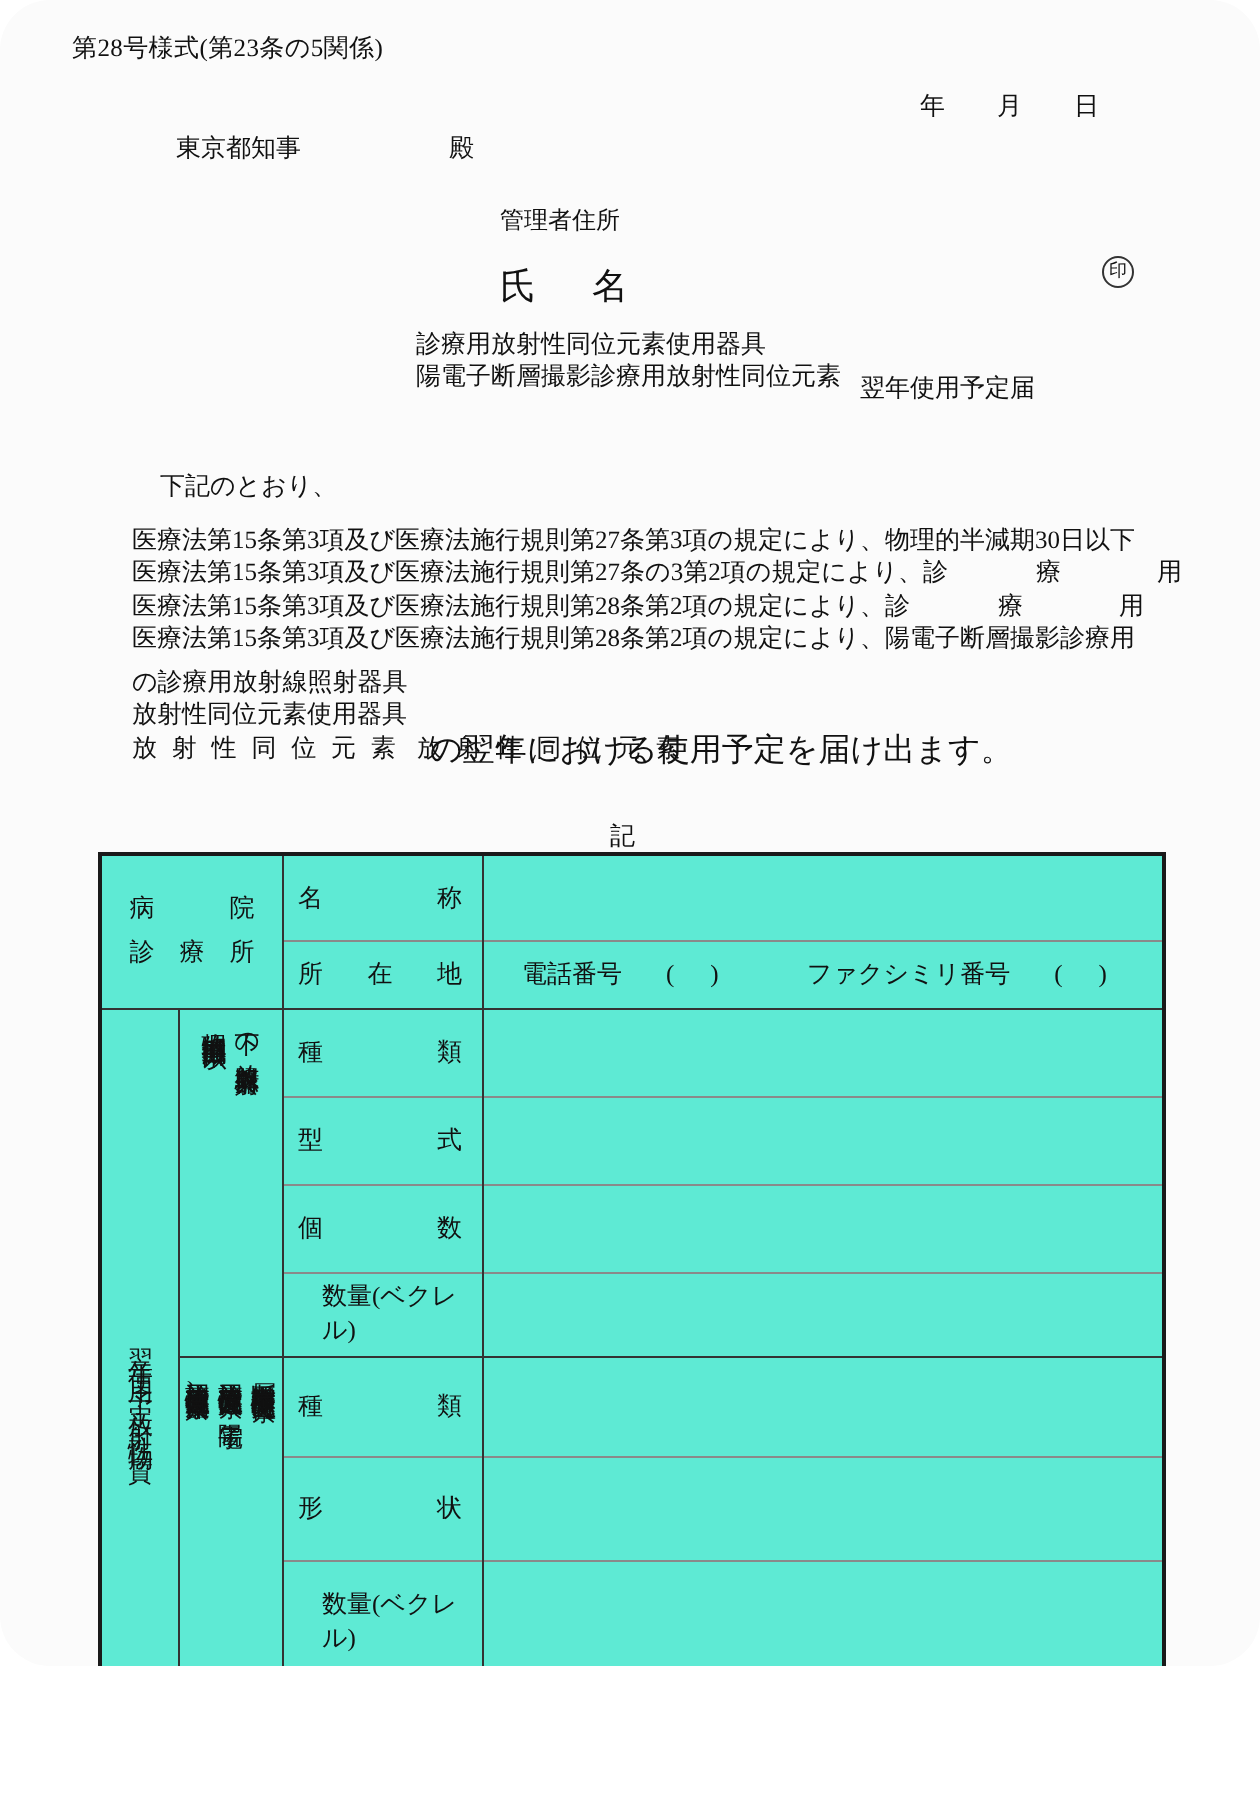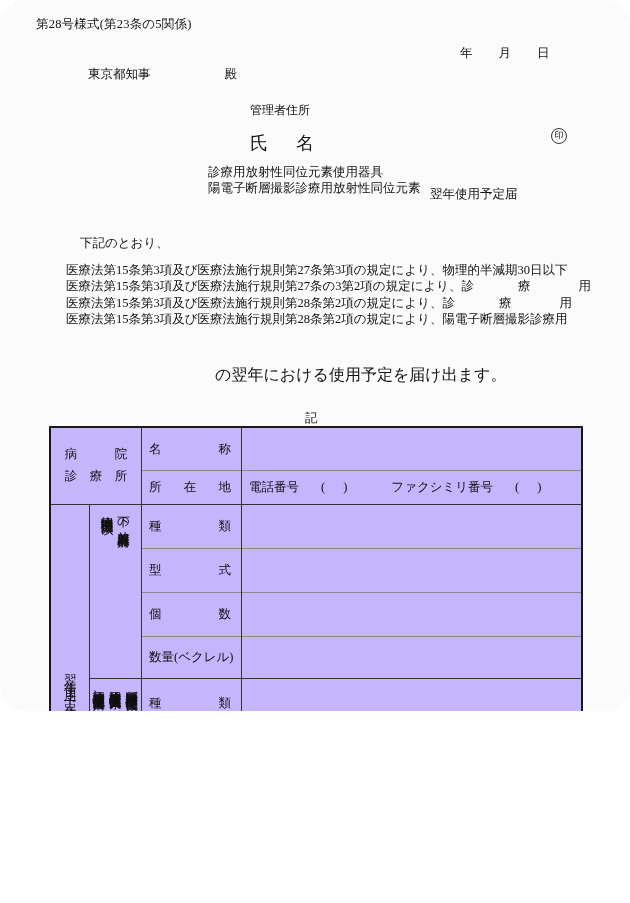--- a/index.html
+++ b/index.html
@@ -7,21 +7,21 @@
     padding: 0;
     background: #ffffff;
   }
   body {
     font-family: "Liberation Serif", "DejaVu Serif", serif;
     color: #111111;
   }
   #page {
     position: relative;
     width: 630px;
-    height: 711px;
+    height: 833px;
     background: #fbfbfb;
     overflow: hidden;
     border-radius: 25px;
   }
 
   .abs { position: absolute; }
 
   
   .form-no {
     left: 36px; top: 16px;
@@ -121,42 +121,42 @@
     left: 305px; top: 410px;
     font-size: 12.5px;
   }
 
   
   #form-table {
     left: 49px; top: 426px;
     width: 534px; height: 461px;
     border: 2px solid #1a1a1a;
     box-sizing: border-box;
-    background: #c4b5fd;
+    background: #5eead4;
   }
   .hline { position: absolute; left: 0; height: 0; border-top: 1px solid #8a8a8a; }
   .vline { position: absolute; top: 0; width: 0; border-left: 1px solid #8a8a8a; }
   .hline.strong { border-top: 1px solid #333; }
   .vline.strong { border-left: 1px solid #333; }
 
   .cell {
     position: absolute;
     font-size: 12.5px;
     color: #111;
     display: flex;
     align-items: center;
     box-sizing: border-box;
   }
   .cell.spread {
     justify-content: space-between;
     padding-left: 8px;
     padding-right: 10px;
   }
   .cell.center { justify-content: center; }
-  .cell.left { justify-content: flex-start; padding-left: 8px; text-align: right; }
+  .cell.left { justify-content: flex-start; padding-left: 20px; }
 
   
   .vcell {
     position: absolute;
     display: flex;
     align-items: center;
     justify-content: center;
     box-sizing: border-box;
   }
   .vtext {
@@ -219,20 +219,26 @@
 
   <div class="abs lead">下記のとおり、</div>
 
   <div class="abs clauses">
     <div><span>医療法第15条第3項及び医療法施行規則第27条第3項の規定により、</span><span>物理的半減期30日以下</span></div>
     <div><span>医療法第15条第3項及び医療法施行規則第27条の3第2項の規定により、</span><span>診</span><span class="w1"></span><span>療</span><span class="w2"></span><span>用</span></div>
     <div><span>医療法第15条第3項及び医療法施行規則第28条第2項の規定により、</span><span>診</span><span class="w1"></span><span>療</span><span class="w2"></span><span>用</span></div>
     <div><span>医療法第15条第3項及び医療法施行規則第28条第2項の規定により、</span><span>陽電子断層撮影診療用</span></div>
   </div>
 
+  <div class="abs tail-left">
+    <div>の診療用放射線照射器具</div>
+    <div>放射性同位元素使用器具</div>
+    <div class="spaced">放射性同位元素</div>
+    <div class="spaced">放射性同位元素</div>
+  </div>
   <div class="abs tail-right">の翌年における使用予定を届け出ます。</div>
 
   <div class="abs ki">記</div>
 
   <div class="abs" id="form-table">
 
     <div class="hline" style="top:42px;  left:90px;  width:440px;"></div>
     <div class="hline strong" style="top:76px; left:0;   width:530px;"></div>
     <div class="hline" style="top:120px; left:90px;  width:440px;"></div>
     <div class="hline" style="top:164px; left:90px;  width:440px;"></div>

